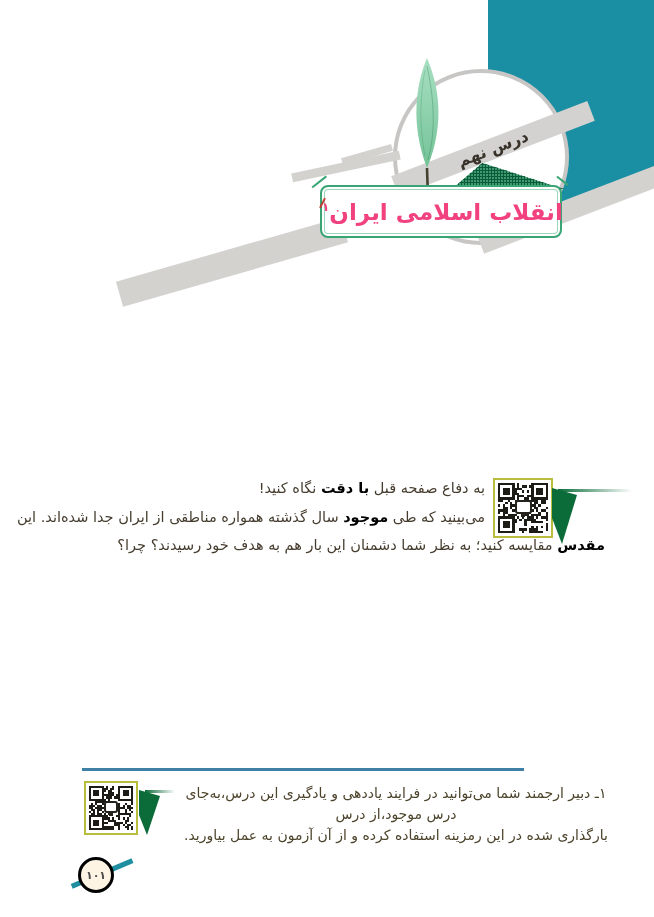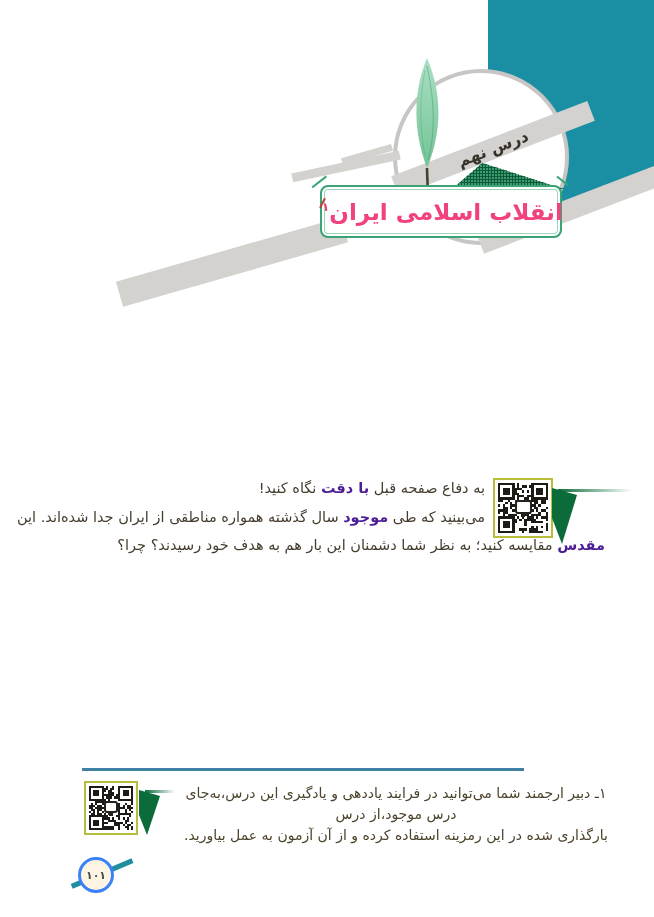--- a/index.html
+++ b/index.html
@@ -56,21 +56,21 @@
   .notch-tr{right:-7px;top:-8px;width:14px;height:8px;border-top:2px solid #3aa475;transform:rotate(38deg);}
   .red-tick{left:-5px;top:15px;width:11px;height:2px;background:#c23b34;transform:rotate(-63deg);}
 
   
   .intro{
     right:49px;top:474px;width:565px;z-index:8;
     direction:rtl;color:#453c2e;font-size:14.5px;line-height:28.5px;text-align:right;
   }
   .intro .line{white-space:nowrap;}
   .intro .line.indent{padding-right:120px;}
-  .intro b{color:#4c1d95;}
+  .intro b{color:#000000;}
 
   
   .qr-frame{
     background:#fff;border:2px solid #b9bd3c;padding:3px;z-index:9;box-sizing:border-box;
   }
   .qr-main{left:493px;top:478px;width:60px;height:60px;}
   .qr-foot{left:84px;top:781px;width:54px;height:54px;}
   .qr-grid{position:relative;width:100%;height:100%;display:grid;
     grid-template-columns:repeat(21,1fr);grid-template-rows:repeat(21,1fr);}
   .qr-grid i{background:#1d1b16;}
@@ -92,21 +92,21 @@
   .footnote-rule{left:82px;top:768px;width:442px;height:2.5px;background:#4080a6;z-index:8;}
   .footnote-text{
     left:180px;top:783px;width:432px;z-index:8;
     direction:rtl;text-align:center;color:#4c432b;font-size:14px;line-height:21px;
   }
 
   
   .pg-line{left:69px;top:871px;width:66px;height:4.5px;background:#1f8ea1;transform:rotate(-23deg);z-index:10;}
   .pg-circle{
     left:78px;top:857px;width:30px;height:30px;z-index:11;
-    background:#fdf4e3;border:3px solid #3b82f6;border-radius:50%;
+    background:#fdf4e3;border:3px solid #000000;border-radius:50%;
     display:flex;align-items:center;justify-content:center;
     font-size:11px;font-weight:bold;color:#4c4c4c;
   }
 </style>
 </head>
 <body>
 
 <div class="abs teal-block"></div>
 <div class="abs header-circle"></div>
 <div class="abs gray-band band-left"></div>

